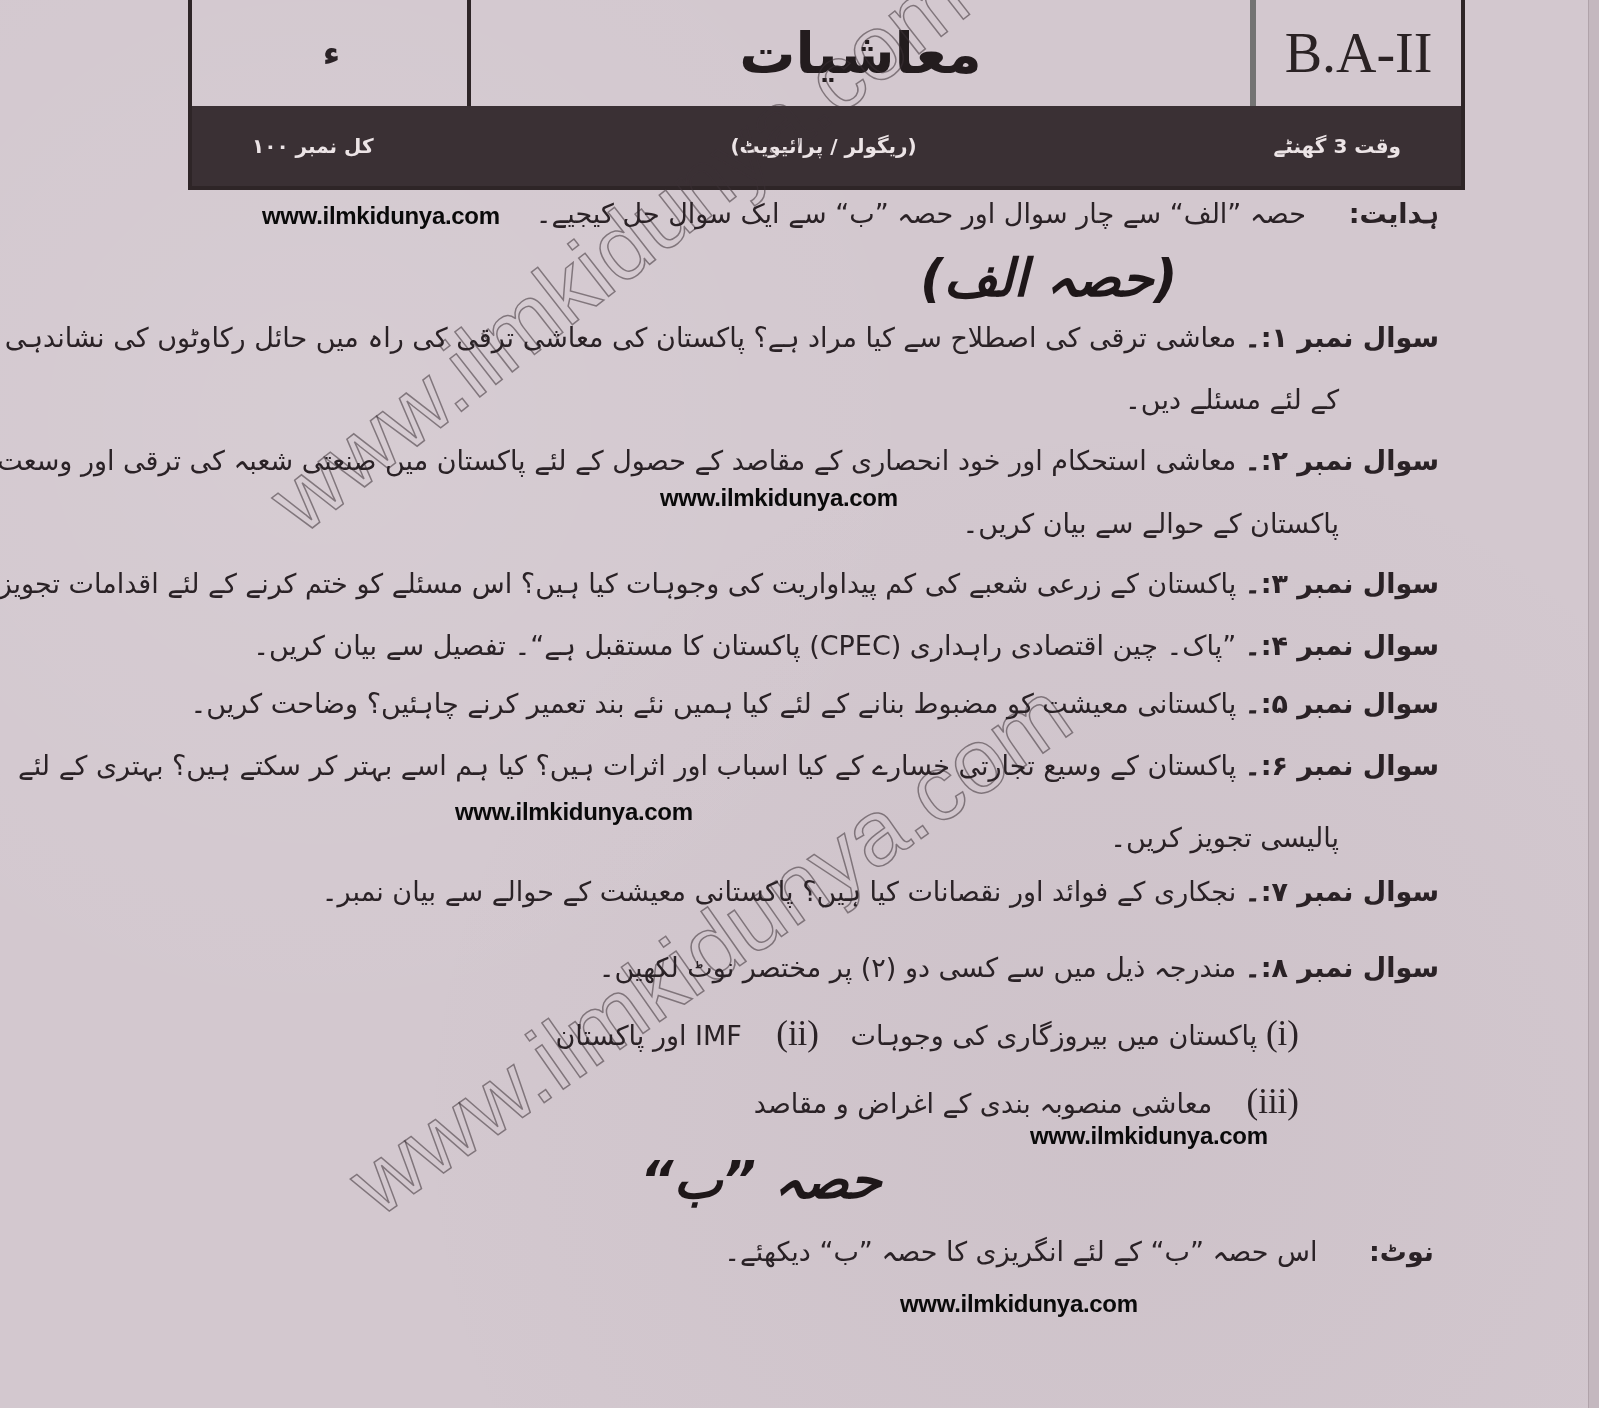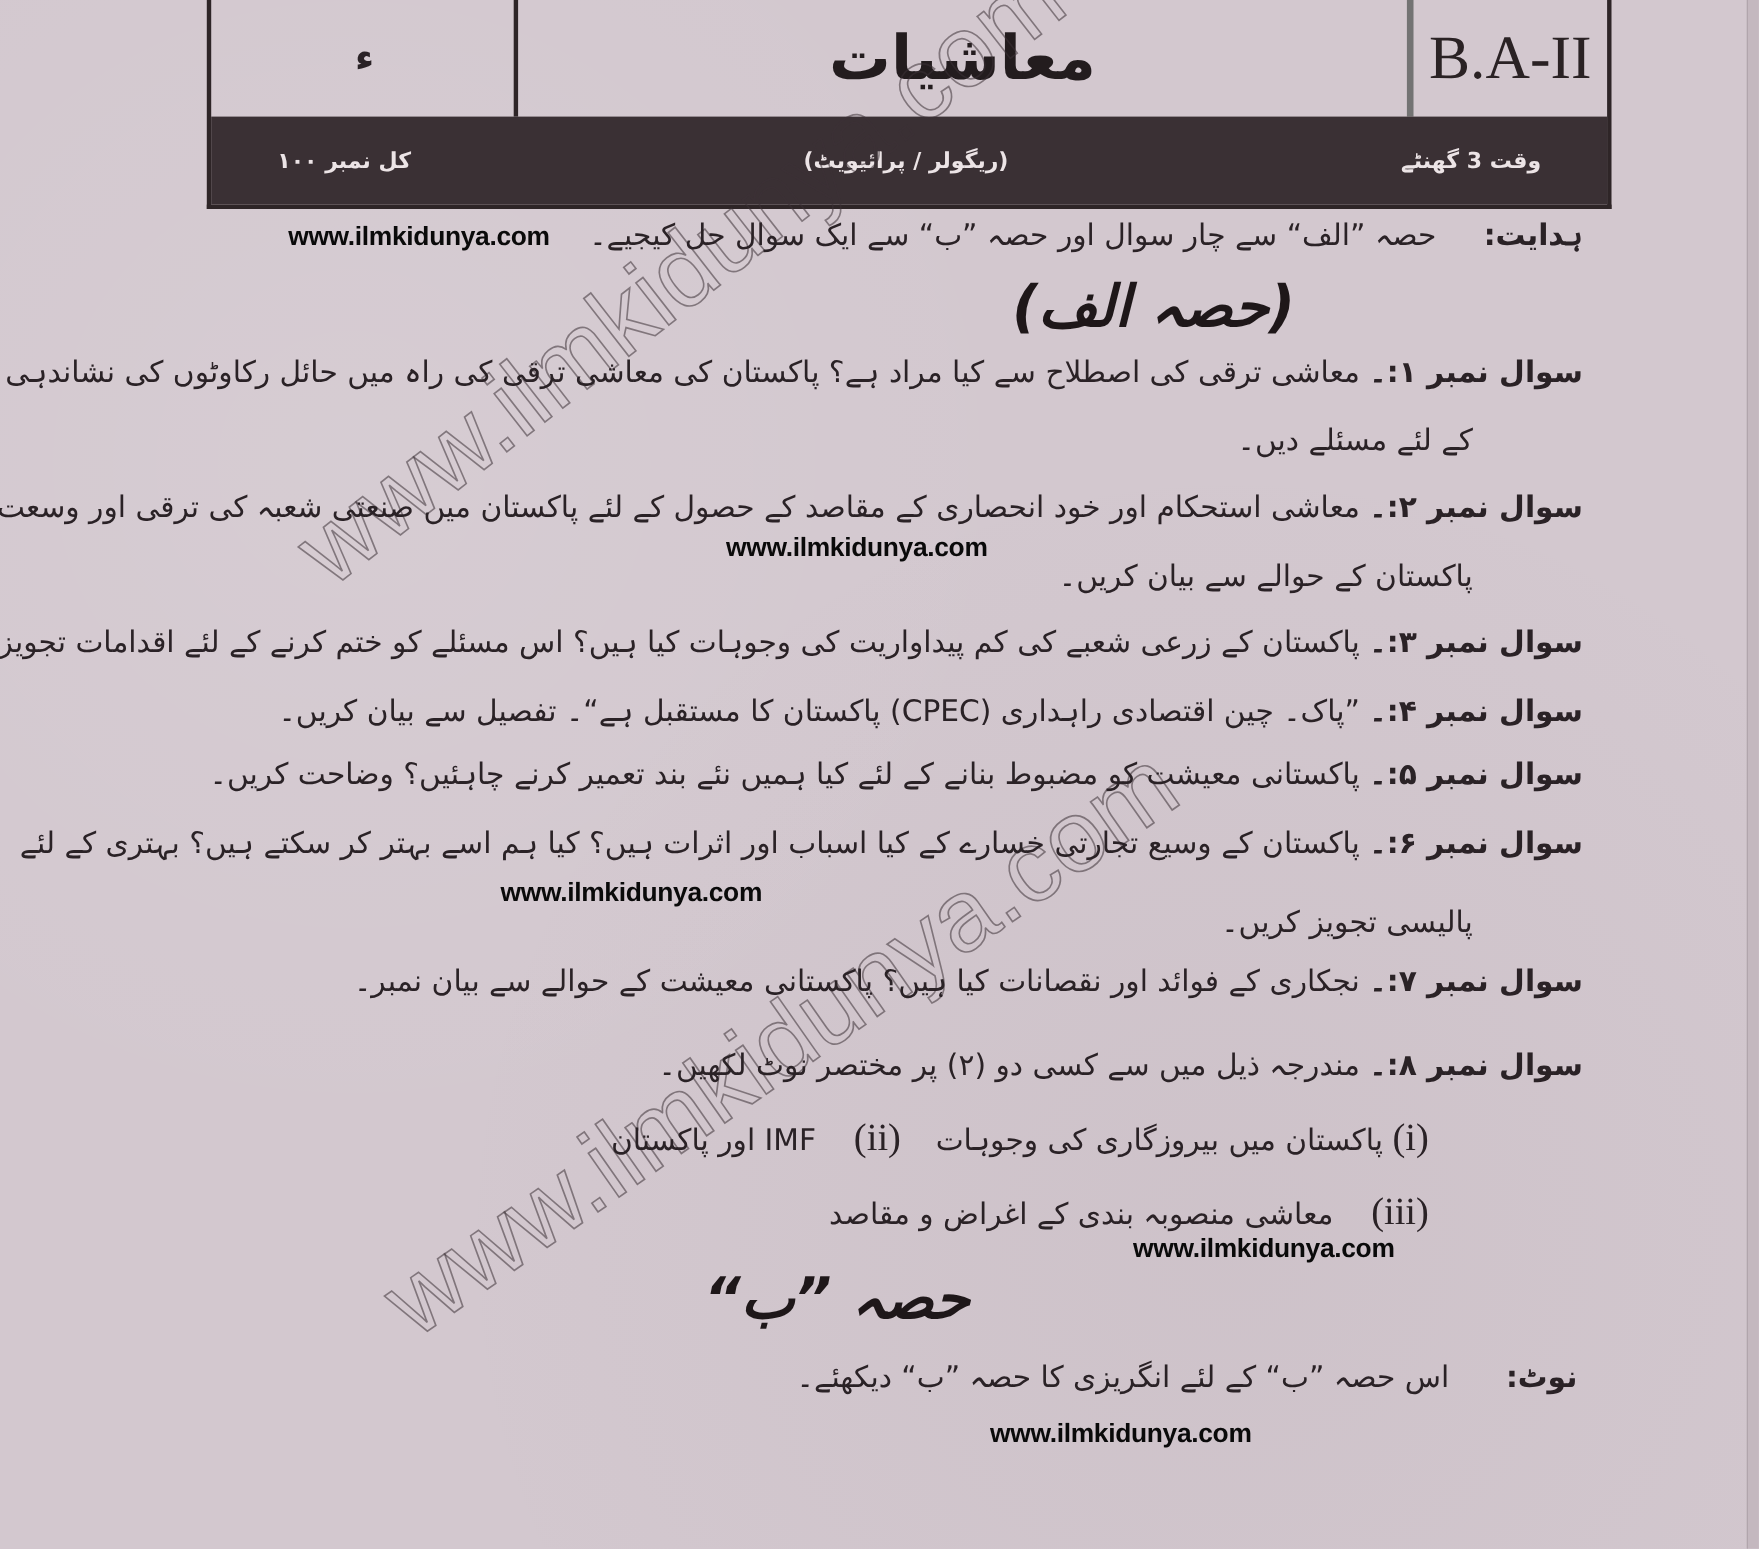--- a/index.html
+++ b/index.html
@@ -12,21 +12,21 @@
     font-family:"DejaVu Sans", sans-serif;
     color:#2a2226;
   }
   .edge { position:absolute; top:0; right:0; width:10px; height:1408px; background:#c4b8bf; border-left:1px solid #b0a3aa; }
 
   
   .hdr { position:absolute; left:188px; top:0; width:1277px; height:190px; border:4px solid #2e2527; border-top:none; box-sizing:border-box; }
   .hdr-top { position:absolute; left:0; top:0; right:0; height:106px; display:flex; }
   .cell-year { width:275px; border-right:4px solid #2e2527; display:flex; align-items:center; justify-content:center; }
   .cell-subject { flex:1; border-right:6px solid #737373; display:flex; align-items:center; justify-content:center; }
-  .cell-class { width:176px; display:flex; align-items:center; justify-content:center; }
+  .cell-class { width:205px; display:flex; align-items:center; justify-content:center; }
   .year { font-family:"DejaVu Serif", serif; font-weight:bold; font-size:64px; color:#2a2224; letter-spacing:1px; }
   .year-suffix { font-size:34px; font-weight:bold; margin-left:4px; }
   .subject { font-size:56px; font-weight:bold; color:#231c1e; direction:rtl; }
   .klass { font-family:"Liberation Serif", serif; font-size:56px; color:#2a2224; }
   .hdr-bar { position:absolute; left:0; right:0; top:106px; bottom:0; background:#3a3034; display:flex; align-items:center; justify-content:space-between; padding:0 60px 0 60px; color:#ece4e6; direction:rtl; }
   .bar-text { font-size:20px; font-weight:bold; }
 
   .wm { position:absolute; font-family:"Liberation Sans", sans-serif; font-weight:bold; font-size:24px; color:#0a0a0a; letter-spacing:-0.3px; }
   .wm-outline { position:absolute; font-family:"Liberation Sans", sans-serif; font-size:92px; color:transparent; -webkit-text-stroke:1.5px rgba(60,50,55,0.55); transform-origin:left top; white-space:nowrap; pointer-events:none; }
 

